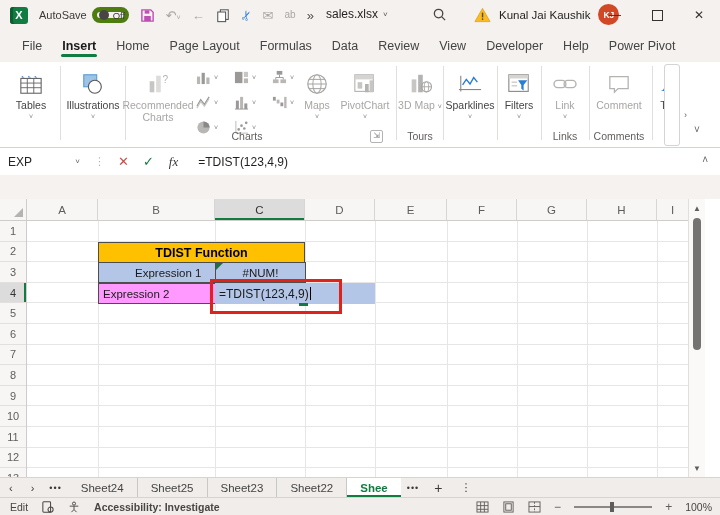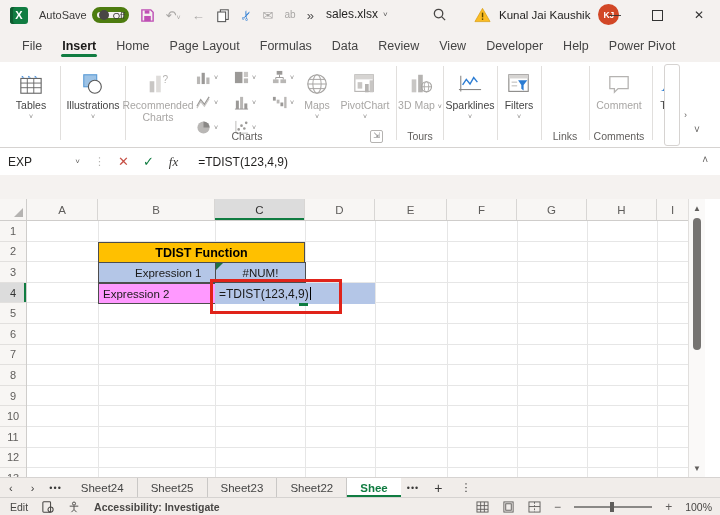--- a/index.html
+++ b/index.html
@@ -372,20 +372,30 @@
             <line x1="6" y1="11" x2="12" y2="11" stroke="#b5b3b1"></line>
             <line x1="6" y1="15" x2="12" y2="15" stroke="#b5b3b1"></line>
             <path d="M13 9h10l-4 5v6l-2.5-1.8V14z" fill="#2b7cd3"></path>
           </svg>
       </span>
       <span>Filters</span>
       <span class="chev">˅</span>
     </div>
     <div class="rdiv" style="left:541px;"></div>
 
+    <div class="rbig dis" style="left:543px;width:44px;">
+      <span class="ric">
+        <svg width="26" height="22" viewBox="0 0 28 24">
+            <rect x="2" y="8" width="13" height="8" rx="4" fill="none" stroke="#b5b3b1" stroke-width="1.5"></rect>
+            <rect x="13" y="8" width="13" height="8" rx="4" fill="none" stroke="#b5b3b1" stroke-width="1.5"></rect>
+          </svg>
+      </span>
+      <span>Link</span>
+      <span class="chev">˅</span>
+    </div>
     <div class="glabel" style="left:543px;width:44px;">Links</div>
     <div class="rdiv" style="left:589px;"></div>
 
     <div class="rbig dis" style="left:591px;width:56px;align-items:center;">
       <span class="ric">
         <svg width="26" height="22" viewBox="0 0 28 24">
             <path d="M4 4h20v13H13l-4 4v-4H4z" fill="none" stroke="#b5b3b1" stroke-width="1.4"></path>
           </svg>
       </span>
       <span>Comment</span>

